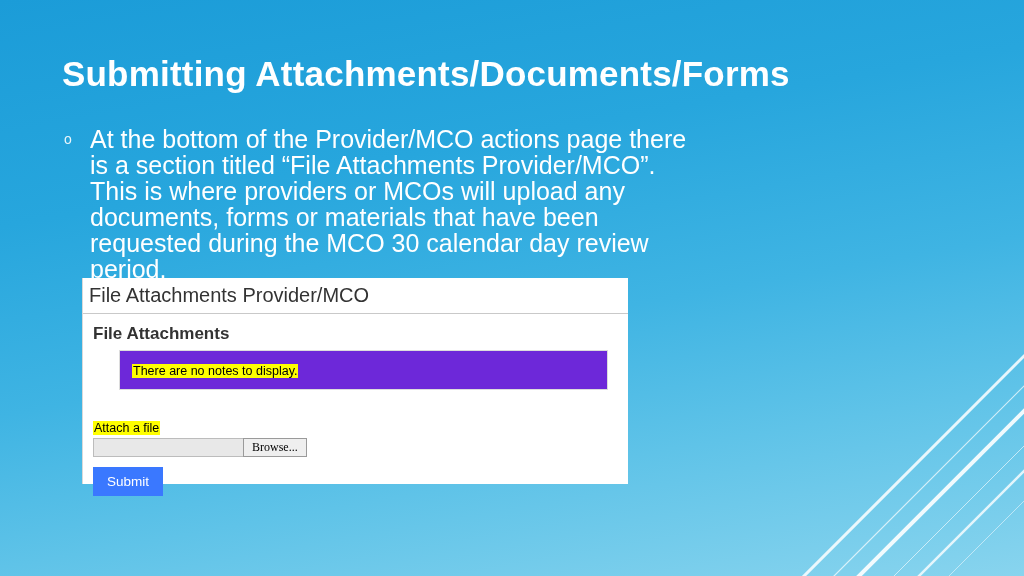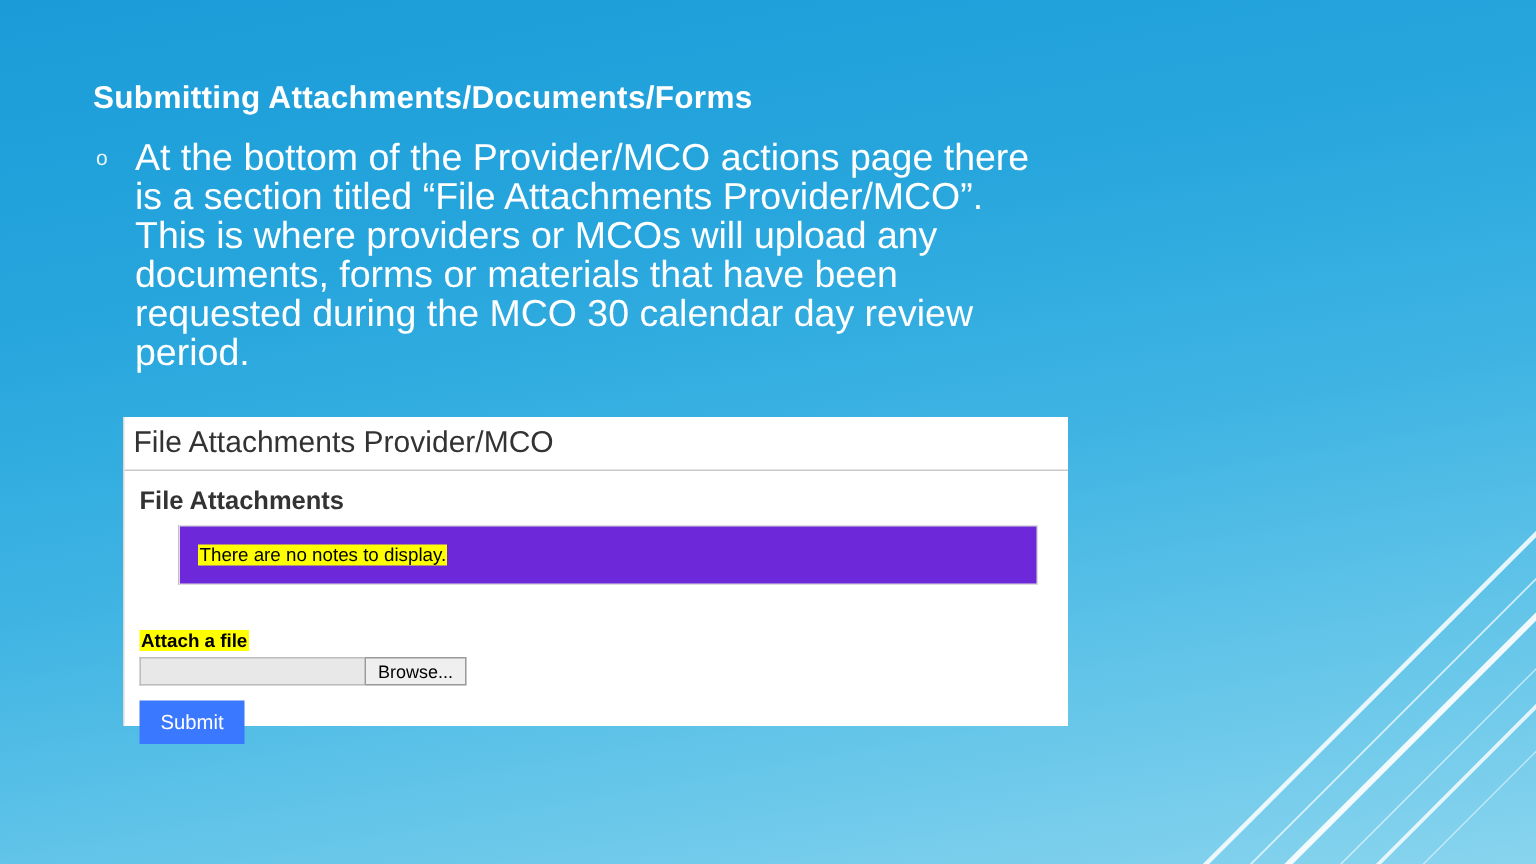--- a/index.html
+++ b/index.html
@@ -9,24 +9,24 @@
     font-family: "Century Gothic", "Segoe UI", Arial, sans-serif;
     position: relative;
     color: #fff;
   }
   .slide {
     position: absolute;
     inset: 0;
     padding: 54px 62px 0 62px;
   }
   .title {
-    font-size: 21px;
+    font-size: 35px;
     font-weight: 700;
     letter-spacing: 0.2px;
-    margin-bottom: 14px;
+    margin-bottom: 32px;
   }
   .bullet {
     display: flex;
     align-items: flex-start;
     gap: 14px;
     max-width: 640px;
   }
   .bullet .marker {
     font-size: 14px;
     line-height: 26px;
@@ -37,21 +37,21 @@
   .bullet .text {
     font-size: 25px;
     line-height: 26px;
     font-weight: 400;
   }
   
   .panel {
     position: absolute;
     left: 82px;
     top: 278px;
-    width: 630px;
+    width: 546px;
     height: 206px;
     background: #ffffff;
     border-left: 1px solid #d9d9d9;
     color: #222;
     font-family: "Segoe UI", Arial, sans-serif;
   }
   .panel-title {
     font-size: 20px;
     font-weight: 400;
     color: #333;
@@ -77,21 +77,21 @@
   .hl {
     background: #ffff00;
     color: #000;
     font-size: 12.5px;
     padding: 0 1px;
   }
   .attach-row {
     margin-top: 28px;
   }
   .attach-label {
-    font-weight: 700;
+    font-weight: 400;
   }
   .file-row {
     display: flex;
     align-items: stretch;
     margin-top: 2px;
   }
   .file-path {
     width: 150px;
     height: 19px;
     background: #e8e8e8;
@@ -102,21 +102,21 @@
     color: #333;
   }
   .browse-btn {
     height: 19px;
     font-size: 12px;
     background: #efefef;
     border: 1px solid #9a9a9a;
     padding: 0 8px;
     color: #000;
     cursor: pointer;
-    font-family: Liberation Sans, sans-serif;
+    font-family: Liberation Serif, serif;
   }
   .submit-btn {
     margin-top: 10px;
     background: #3a78ff;
     color: #fff;
     border: none;
     font-size: 13.5px;
     padding: 7px 14px;
     cursor: pointer;
     font-family: "Segoe UI", Arial, sans-serif;

